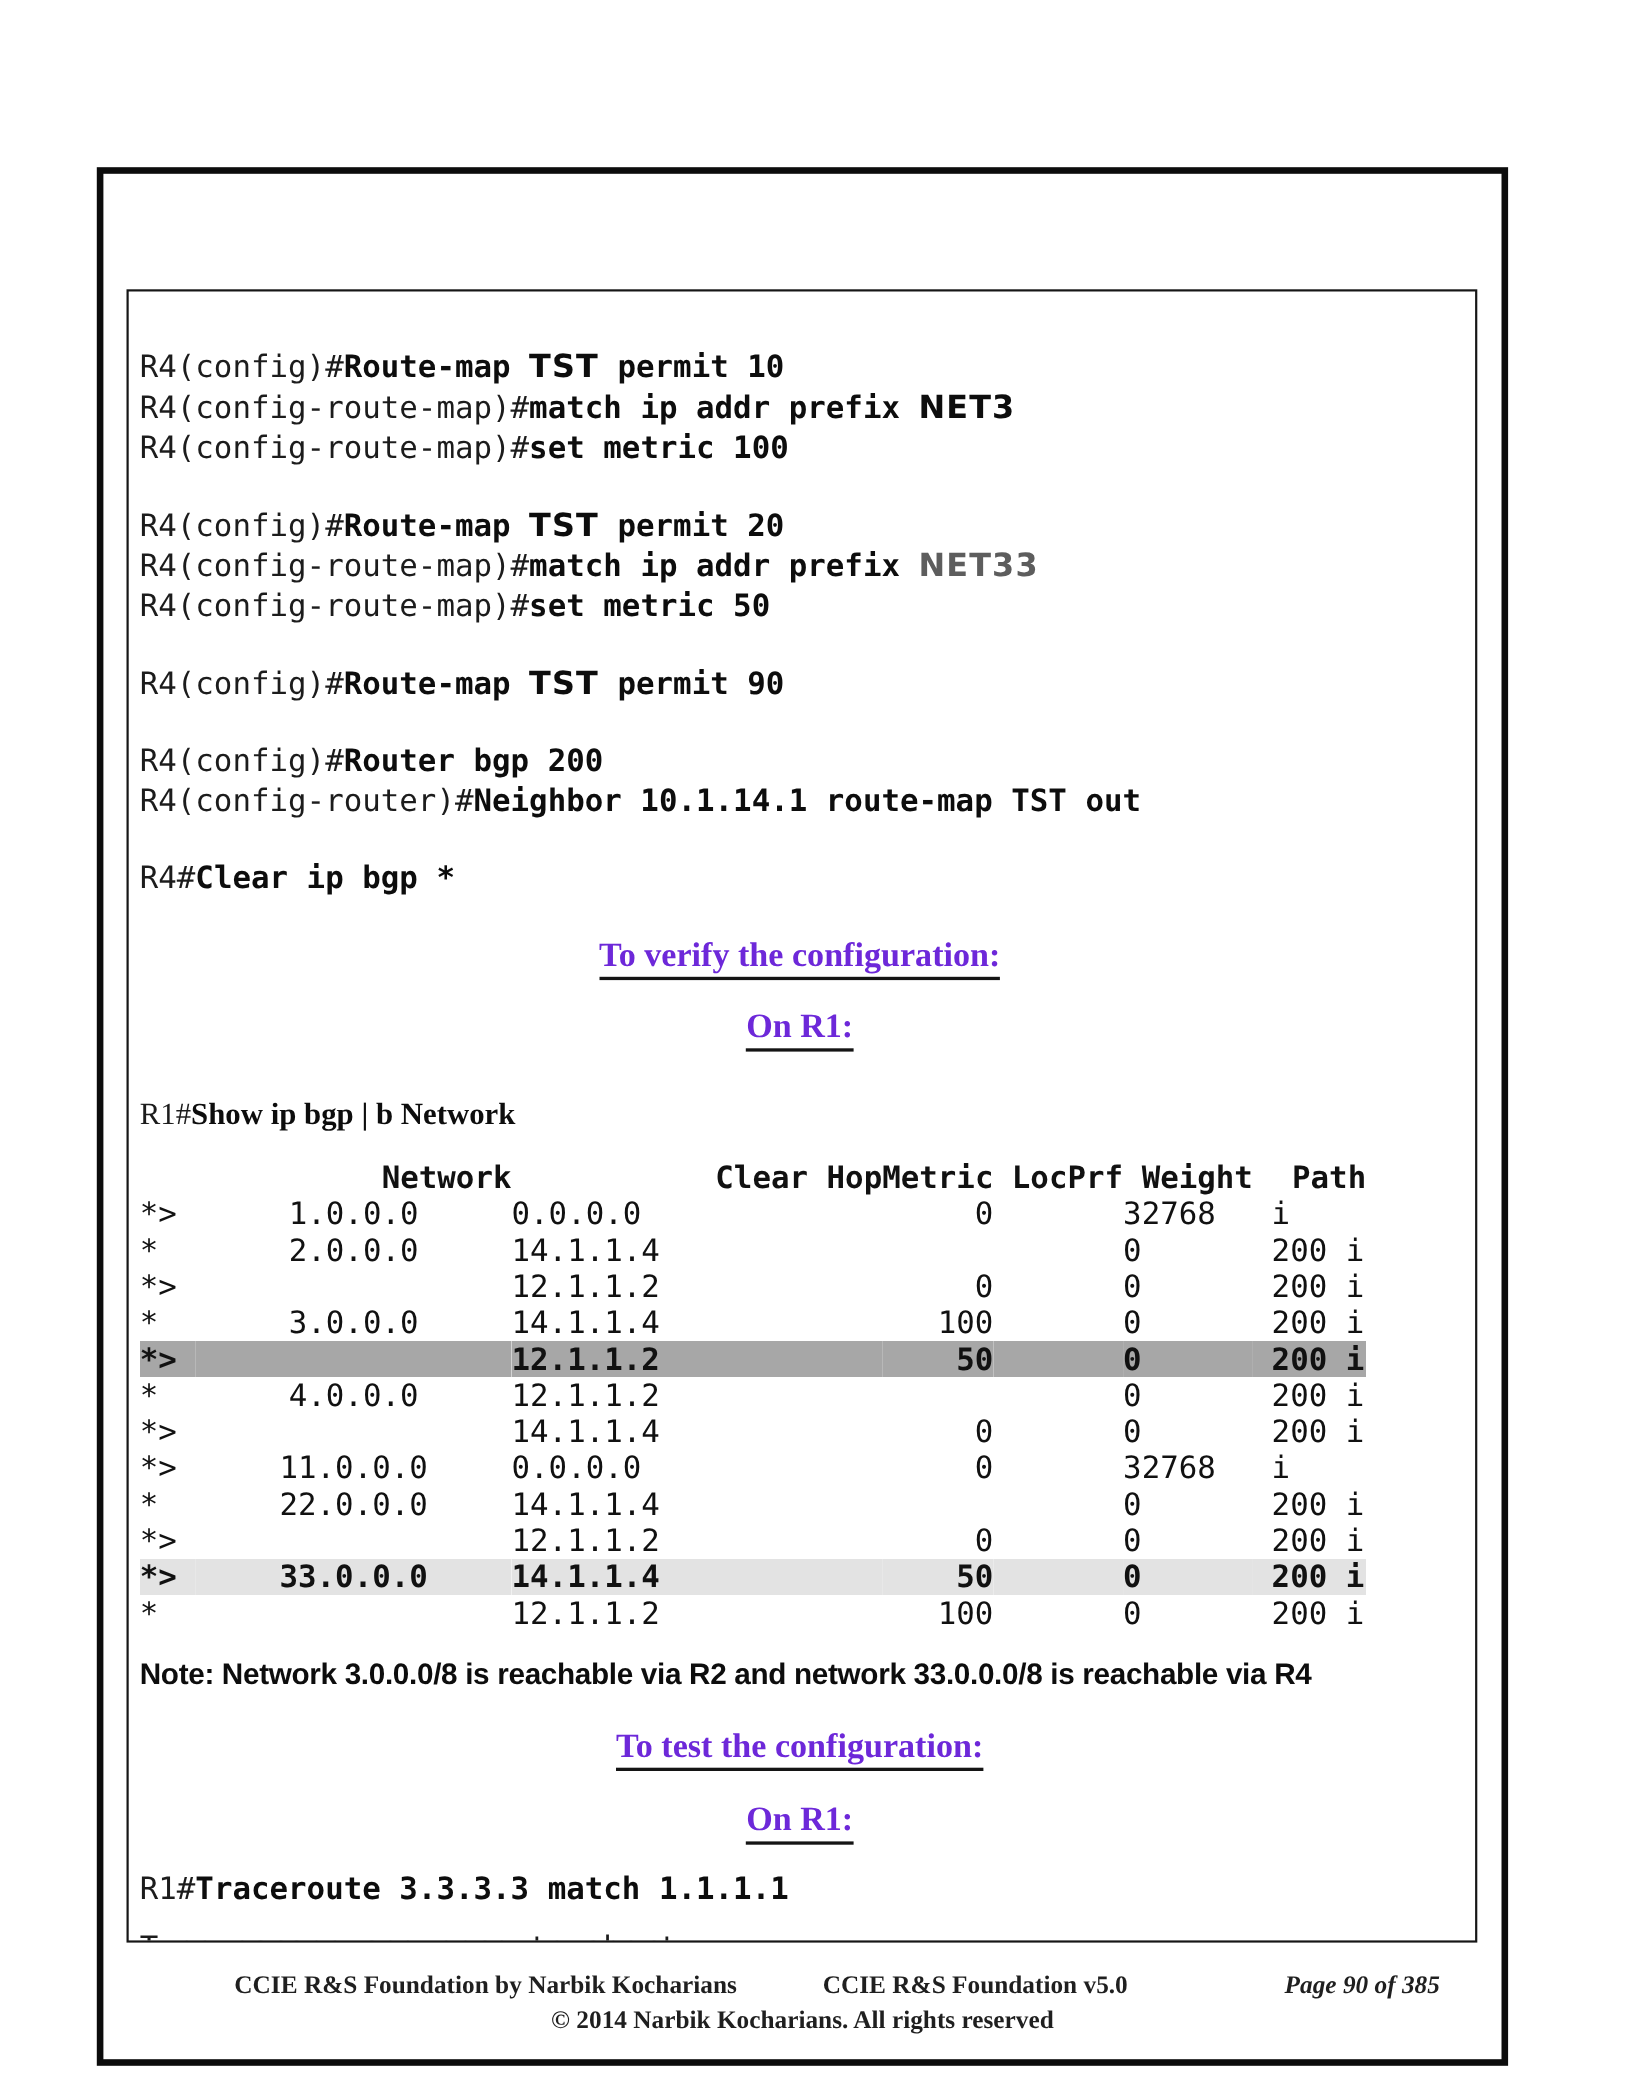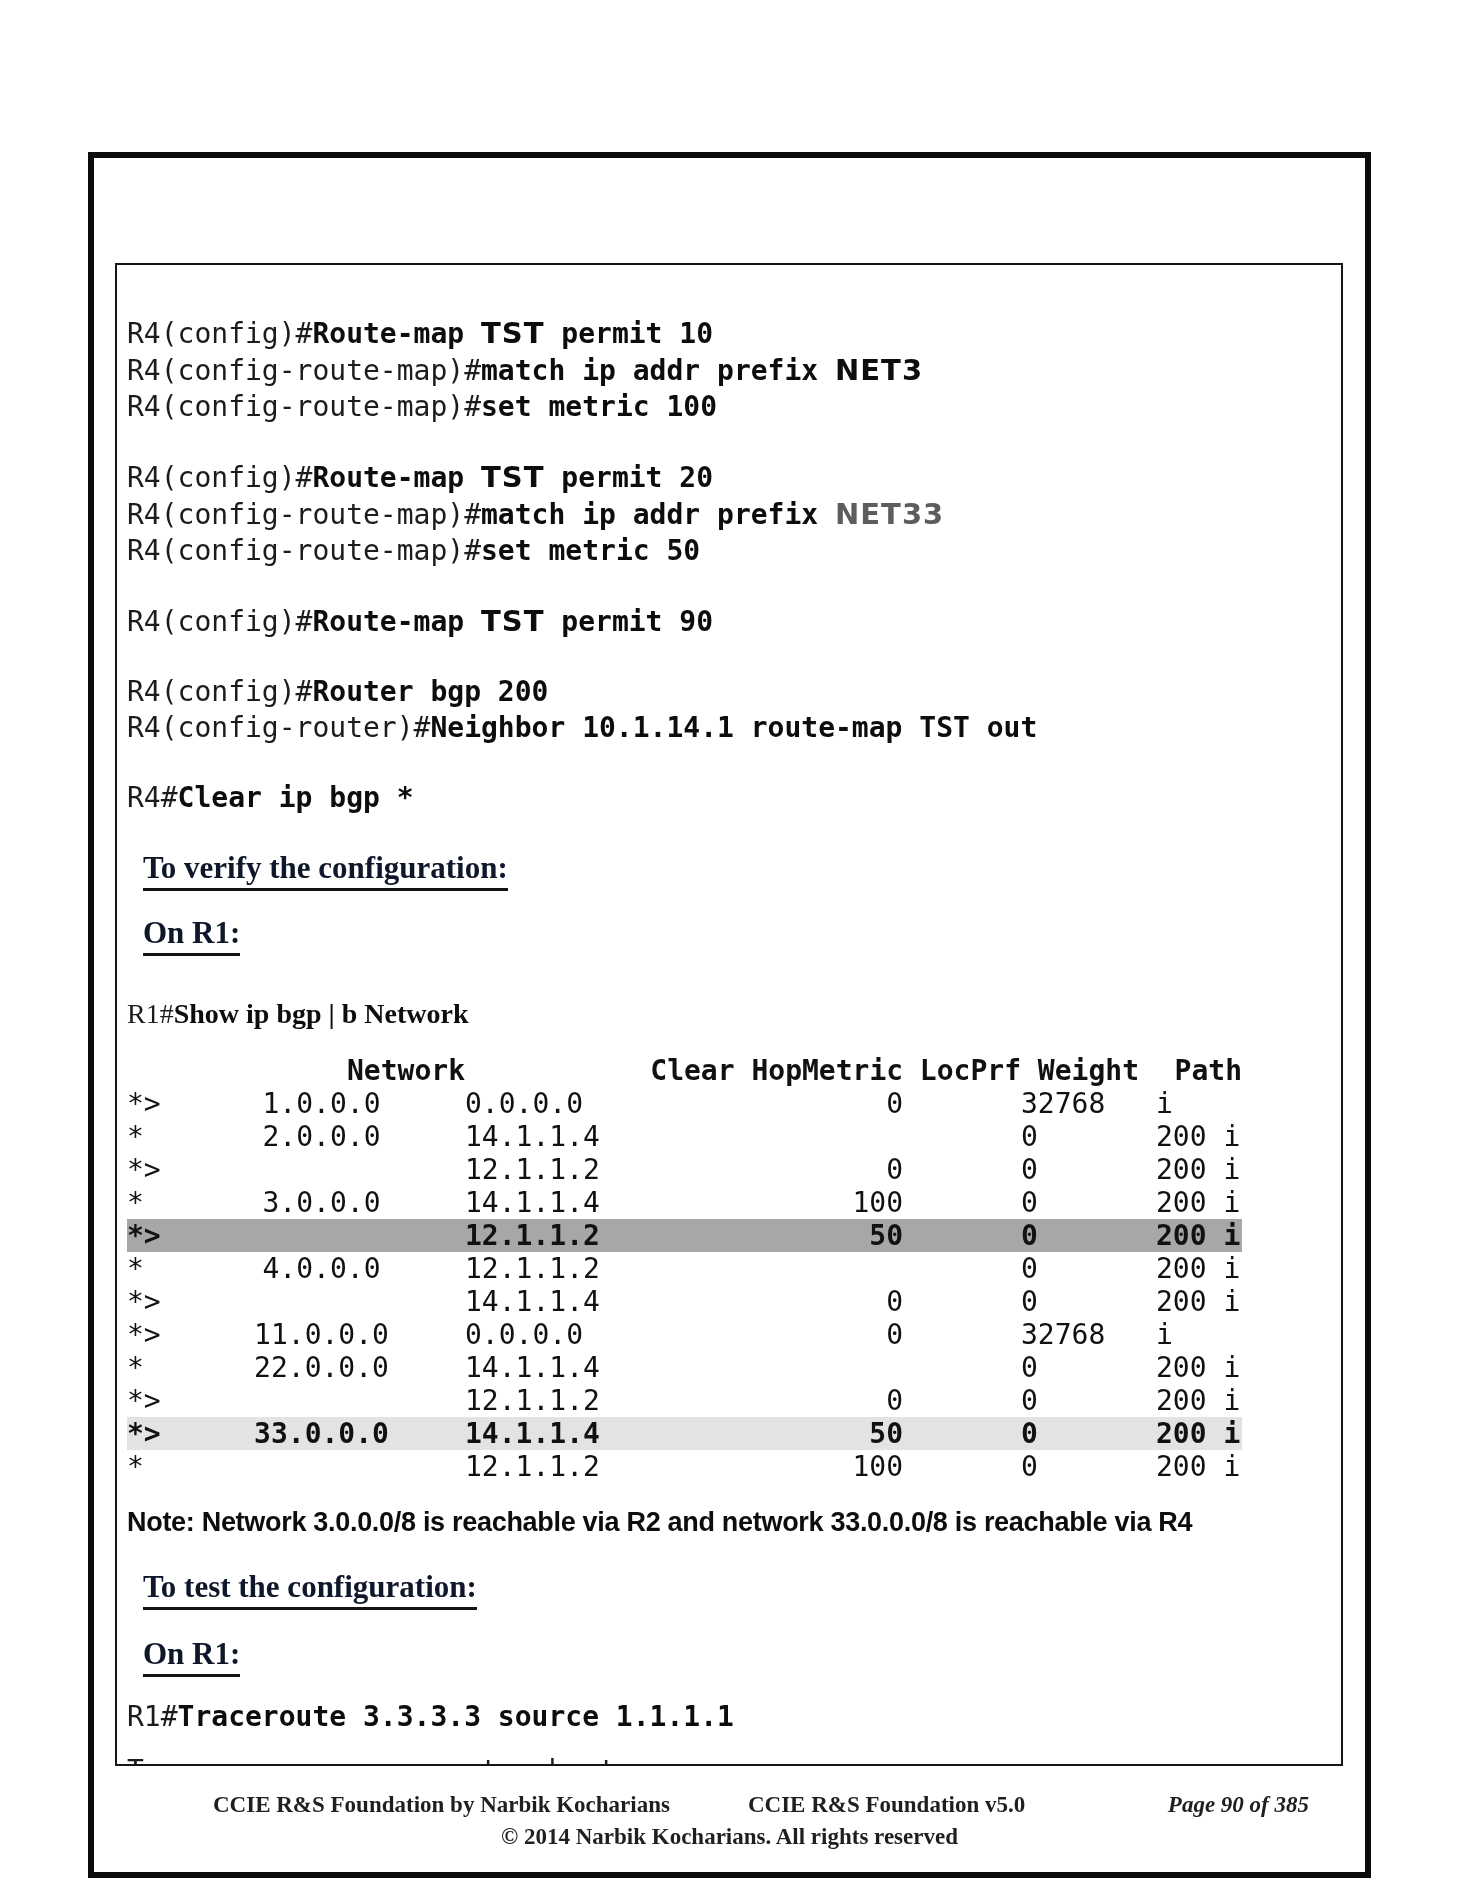--- a/index.html
+++ b/index.html
@@ -20,21 +20,21 @@
   .cblock { margin-bottom:34px; }
   .console-line { font-size:28px; line-height:36px; white-space:pre; }
   .seg-prompt { font-weight:400; color:#1c1c1c; }
   .seg-cmd    { font-weight:700; color:#0d0d0d; }
   .seg-label  { font-family:"DejaVu Sans", sans-serif; font-weight:800; font-size:29px;
                 letter-spacing:1px; color:#0d0d0d; }
   .seg-labelgray { font-family:"DejaVu Sans", sans-serif; font-weight:800; font-size:29px;
                 letter-spacing:1px; color:#5d5d5d; }
   .hd {
     font-family:"Liberation Serif", serif; font-weight:700; font-size:31px;
-    color:#0f172a; margin:16px;
+    color:#6d28d9; margin:16px;text-align:center;
   }
   .hd span { display:inline-block; border-bottom:3px solid #141414; padding-bottom:2px; }
   .hd-verify { margin-top:16px; }
   .hd-onr1a  { margin-top:24px; }
   .hd-test   { margin-top:30px; }
   .hd-onr1b  { margin-top:26px; }
   #blk-show  { margin-top:40px; margin-bottom:0;font-family:Liberation Serif, serif; }
   #blk-trace { margin-top:22px; margin-bottom:0; }
   #blk-escape{ margin-top:18px; margin-bottom:0; }
   table.bgp {
@@ -238,21 +238,21 @@
             </tr>
           </tbody>
       </table>
 
       <div class="note-line">Note: Network 3.0.0.0/8 is reachable via R2 and network 33.0.0.0/8 is reachable via R4</div>
 
       <h2 class="hd hd-test"><span>To test the configuration:</span></h2>
       <h2 class="hd hd-onr1b"><span>On R1:</span></h2>
 
       <div class="cblock" id="blk-trace">
-          <div class="console-line"><span class="seg-prompt">R1#</span><span class="seg-cmd">Traceroute 3.3.3.3 source 1.1.1.1</span></div>
+          <div class="console-line"><span class="seg-prompt">R1#</span><span class="seg-cmd">Traceroute 3.3.3.3 match 1.1.1.1</span></div>
         </div>
       <div class="cblock" id="blk-escape">
           <div class="console-line"><span class="seg-prompt">Type escape sequence to abort.</span></div>
         </div>
 
     </div>
   </div>
 
   <div class="footer">
     <div class="footer-row">

